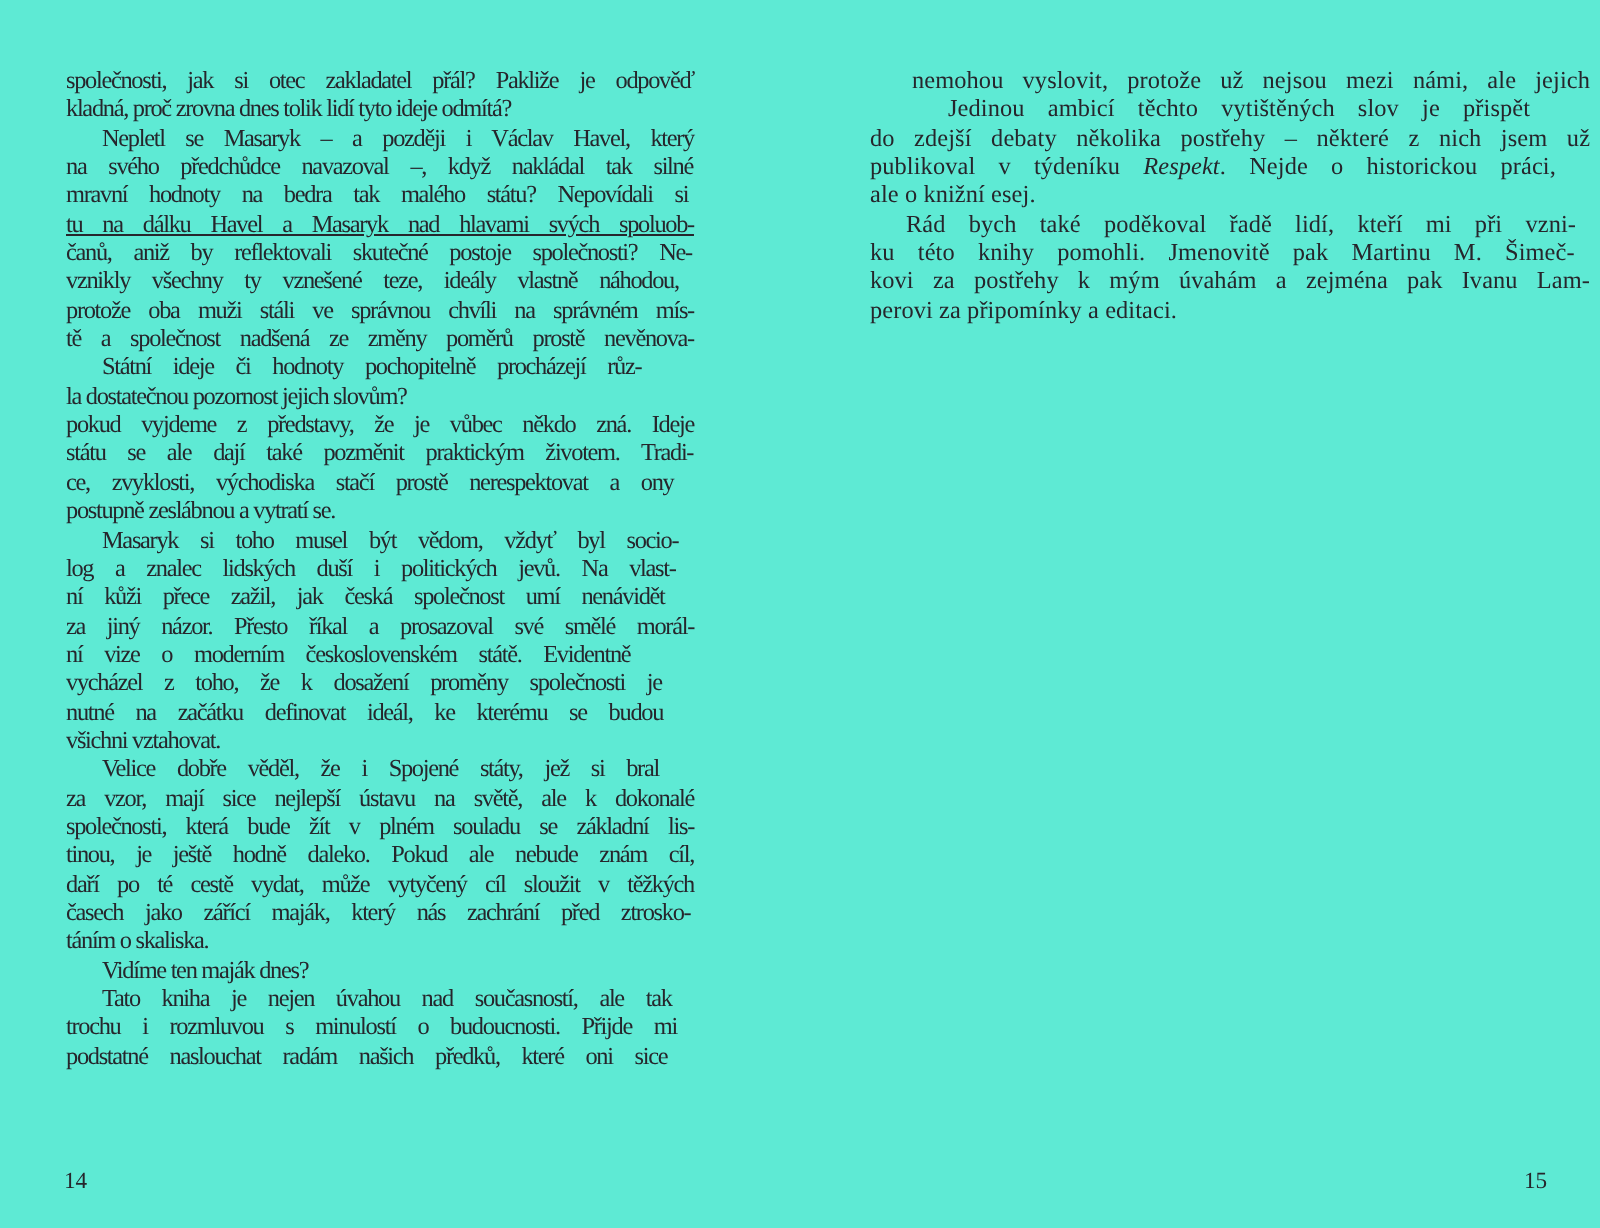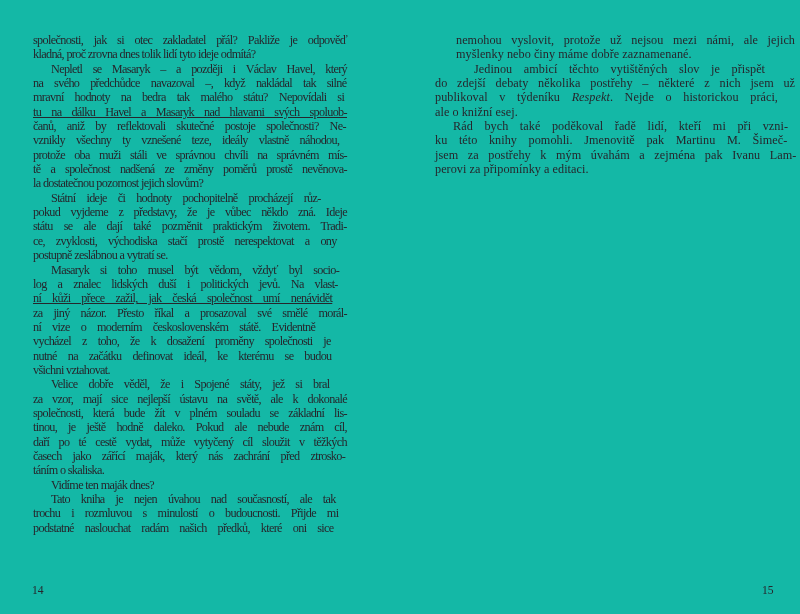--- a/index.html
+++ b/index.html
@@ -1,18 +1,18 @@
 <!DOCTYPE html>
 <html><head>
 <meta charset="utf-8">
 <style>
   html, body { margin: 0; padding: 0; }
   body { width: 800px; height: 614px; background: #ffffff; overflow: hidden; }
   .spread {
-    position: relative; width: 800px; height: 614px; background: #14b8a6;
+    position: relative; width: 800px; height: 614px; background: #5eead4;
     font-family: "Liberation Serif", "DejaVu Serif", serif;
     color: #26262c;
   }
   .page-text { position: absolute; top: 33px; }
   .page-text.left  { left: 33px;  width: 314px; letter-spacing: -0.65px; }
   .page-text.right { left: 435px; width: 360px; letter-spacing: 0.05px; }
   .line {
     white-space: nowrap;
     height: 14.35px; line-height: 14.35px;
     font-size: 12.2px;
@@ -30,53 +30,52 @@
       <div class="line" style="word-spacing: 8.15px;"><span><span>společnosti, jak si otec zakladatel přál? Pakliže je odpověď</span></span></div>
       <div class="line"><span><span>kladná, proč zrovna dnes tolik lidí tyto ideje odmítá?</span></span></div>
       <div class="line" style="margin-left: 18px; word-spacing: 7.94px;"><span><span>Nepletl se Masaryk – a později i Václav Havel, který</span></span></div>
       <div class="line" style="word-spacing: 8.5px;"><span><span>na svého předchůdce navazoval –, když nakládal tak silné</span></span></div>
       <div class="line" style="word-spacing: 8.5px;"><span><span>mravní hodnoty na bedra tak malého státu? Nepovídali si</span></span></div>
       <div class="line" style="word-spacing: 7.61px; text-decoration: underline;"><span><span>tu na dálku Havel a Masaryk nad hlavami svých spoluob-</span></span></div>
       <div class="line" style="word-spacing: 8.5px;"><span><span>čanů, aniž by reflektovali skutečné postoje společnosti? Ne-</span></span></div>
       <div class="line" style="word-spacing: 8.5px;"><span><span>vznikly všechny ty vznešené teze, ideály vlastně náhodou,</span></span></div>
       <div class="line" style="word-spacing: 6.77px;"><span><span>protože oba muži stáli ve správnou chvíli na správném mís-</span></span></div>
       <div class="line" style="word-spacing: 7.5px;"><span><span>tě a společnost nadšená ze změny poměrů prostě nevěnova-</span></span></div>
+      <div class="line" style="margin-left: 18px; word-spacing: 8.5px;"><span><span>Státní ideje či hodnoty pochopitelně procházejí růz-</span></span></div>
       <div class="line"><span><span>la dostatečnou pozornost jejich slovům?</span></span></div>
-      <div class="line" style="margin-left: 18px; word-spacing: 8.5px;"><span><span>Státní ideje či hodnoty pochopitelně procházejí růz-</span></span></div>
       <div class="line" style="word-spacing: 8px;"><span><span>pokud vyjdeme z představy, že je vůbec někdo zná. Ideje</span></span></div>
       <div class="line" style="word-spacing: 8.5px;"><span><span>státu se ale dají také pozměnit praktickým životem. Tradi-</span></span></div>
       <div class="line" style="word-spacing: 8.5px;"><span><span>ce, zvyklosti, východiska stačí prostě nerespektovat a ony</span></span></div>
       <div class="line"><span><span>postupně zeslábnou a vytratí se.</span></span></div>
       <div class="line" style="margin-left: 18px; word-spacing: 8.5px;"><span><span>Masaryk si toho musel být vědom, vždyť byl socio-</span></span></div>
       <div class="line" style="word-spacing: 8.5px;"><span><span>log a znalec lidských duší i politických jevů. Na vlast-</span></span></div>
-      <div class="line" style="word-spacing: 8.5px; text-decoration: underline;"><span><span>ní kůži přece zažil, jak česká společnost umí nenávidět</span></span></div>
+      <div class="line" style="word-spacing: 8.5px;"><span><span>ní kůži přece zažil, jak česká společnost umí nenávidět</span></span></div>
       <div class="line" style="word-spacing: 8.47px;"><span><span>za jiný názor. Přesto říkal a prosazoval své smělé morál-</span></span></div>
       <div class="line" style="word-spacing: 8.5px;"><span><span>ní vize o moderním československém státě. Evidentně</span></span></div>
       <div class="line" style="word-spacing: 8.5px;"><span><span>vycházel z toho, že k dosažení proměny společnosti je</span></span></div>
       <div class="line" style="word-spacing: 8.5px;"><span><span>nutné na začátku definovat ideál, ke kterému se budou</span></span></div>
       <div class="line"><span><span>všichni vztahovat.</span></span></div>
       <div class="line" style="margin-left: 18px; word-spacing: 8.5px;"><span><span>Velice dobře věděl, že i Spojené státy, jež si bral</span></span></div>
       <div class="line" style="word-spacing: 7.19px;"><span><span>za vzor, mají sice nejlepší ústavu na světě, ale k dokonalé</span></span></div>
       <div class="line" style="word-spacing: 7.33px;"><span><span>společnosti, která bude žít v plném souladu se základní lis-</span></span></div>
       <div class="line" style="word-spacing: 8.47px;"><span><span>tinou, je ještě hodně daleko. Pokud ale nebude znám cíl,</span></span></div>
       <div class="line" style="word-spacing: 6.77px;"><span><span>daří po té cestě vydat, může vytyčený cíl sloužit v těžkých</span></span></div>
       <div class="line" style="word-spacing: 8.5px;"><span><span>časech jako zářící maják, který nás zachrání před ztrosko-</span></span></div>
       <div class="line"><span><span>táním o skaliska.</span></span></div>
       <div class="line" style="margin-left: 18px;"><span><span>Vidíme ten maják dnes?</span></span></div>
       <div class="line" style="margin-left: 18px; word-spacing: 8.5px;"><span><span>Tato kniha je nejen úvahou nad současností, ale tak</span></span></div>
       <div class="line" style="word-spacing: 8.5px;"><span><span>trochu i rozmluvou s minulostí o budoucnosti. Přijde mi</span></span></div>
       <div class="line" style="word-spacing: 8.5px;"><span><span>podstatné naslouchat radám našich předků, které oni sice</span></span></div>
     </div>
   <div class="page-text right">
       <div class="line" style="margin-left: 21px; word-spacing: 6.48px;"><span><span>nemohou vyslovit, protože už nejsou mezi námi, ale jejich</span></span></div>
-      <div class="line" style="margin-left: 21px;"><span><span>myšlenky nebo činy máme dobře zaznamenané.</span></span></div>
       <div class="line" style="margin-left: 39px; word-spacing: 8.5px;"><span><span>Jedinou ambicí těchto vytištěných slov je přispět</span></span></div>
       <div class="line" style="word-spacing: 6.67px;"><span><span>do zdejší debaty několika postřehy – některé z nich jsem už</span></span></div>
       <div class="line" style="word-spacing: 8.5px;"><span><span>publikoval v týdeníku </span><i>Respekt</i><span>. Nejde o historickou práci,</span></span></div>
       <div class="line"><span><span>ale o knižní esej.</span></span></div>
       <div class="line" style="margin-left: 18px; word-spacing: 8.5px;"><span><span>Rád bych také poděkoval řadě lidí, kteří mi při vzni-</span></span></div>
       <div class="line" style="word-spacing: 8.5px;"><span><span>ku této knihy pomohli. Jmenovitě pak Martinu M. Šimeč-</span></span></div>
-      <div class="line" style="word-spacing: 6.49px;"><span><span>jsem za postřehy k mým úvahám a zejména pak Ivanu Lam-</span></span></div>
+      <div class="line" style="word-spacing: 6.49px;"><span><span>kovi za postřehy k mým úvahám a zejména pak Ivanu Lam-</span></span></div>
       <div class="line"><span><span>perovi za připomínky a editaci.</span></span></div>
     </div>
   <div class="folio left">14</div>
   <div class="folio right">15</div>
 </div>
 
 </body></html>

